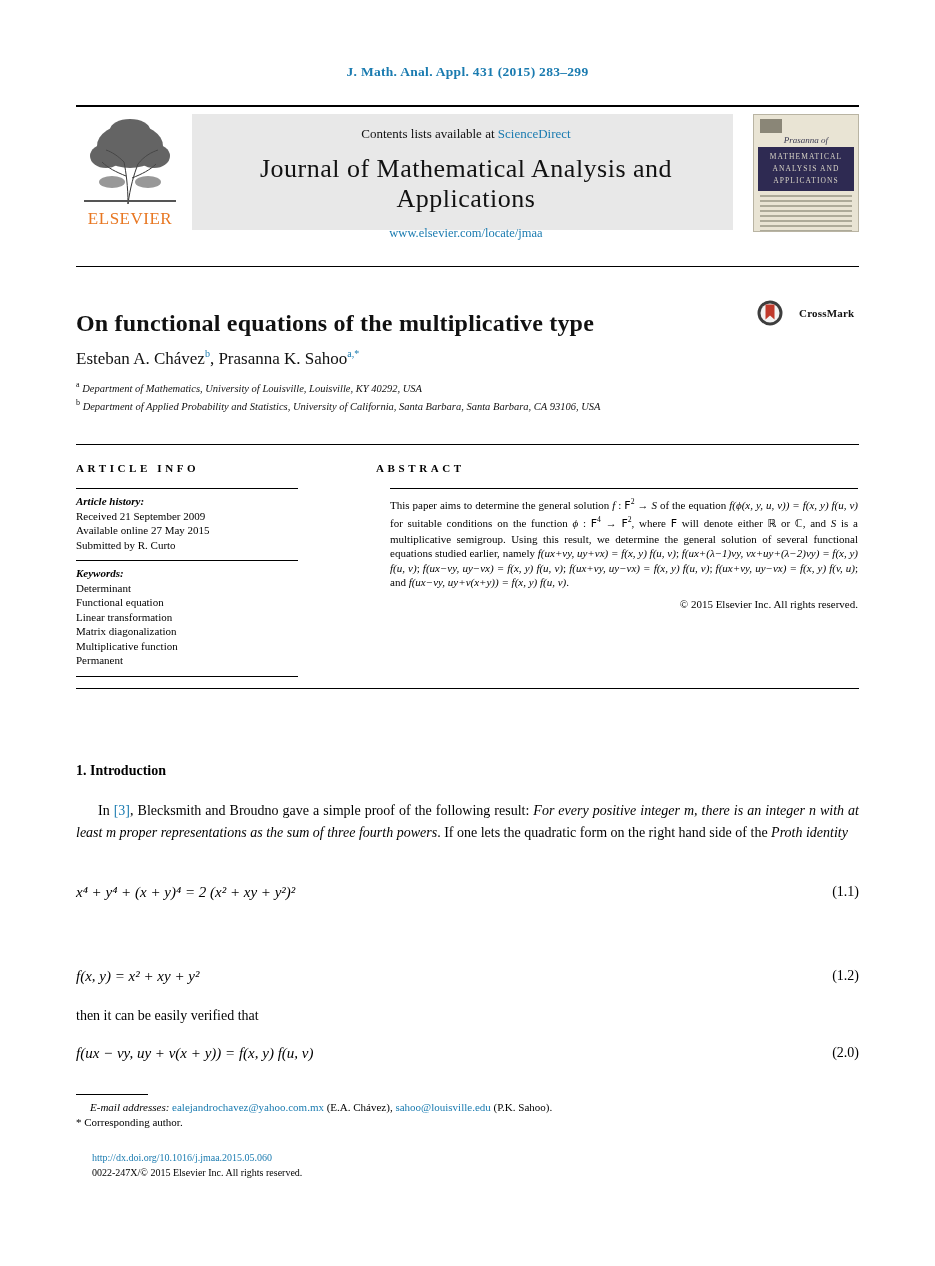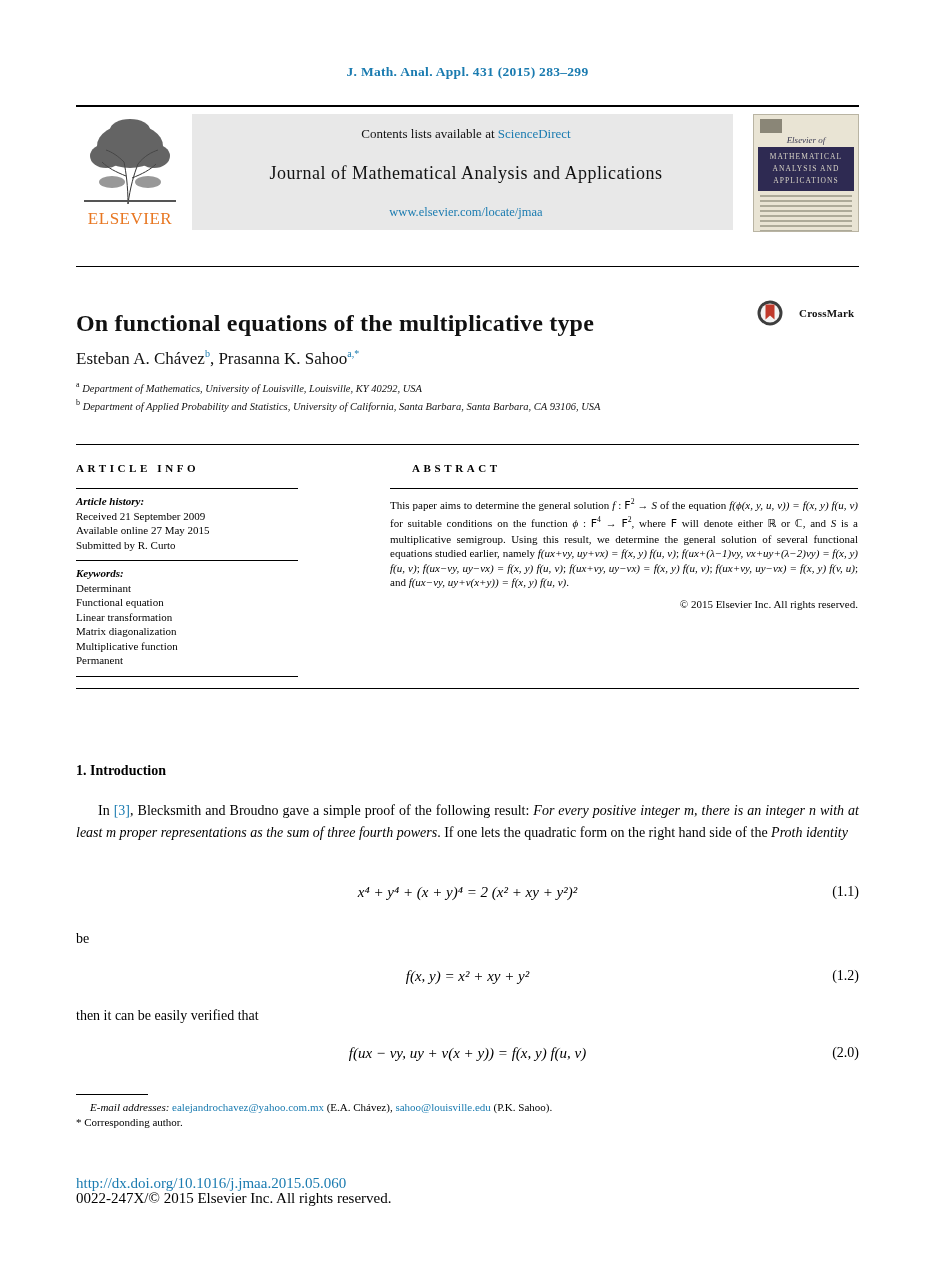--- a/index.html
+++ b/index.html
@@ -82,21 +82,21 @@
     margin-left: 8px;
     margin-right: 20px;
     gap: 12px;
   }
   .contents-line {
     font-size: 13px;
     color: #111;
   }
   .contents-line .sd-link { color:#1a7bb0; }
   .journal-title {
-    font-size: 18px;
+    font-size: 26px;
     letter-spacing: 0.5px;
     color: #111;
     text-align: center;
     font-family: "Liberation Serif", serif;
   }
   .journal-url {
     font-size: 12.5px;
     color: #1a7bb0;
   }
   .cover-thumb {
@@ -179,21 +179,21 @@
   .info-rule-top {
     position: absolute;
     left: 76px; top: 444px; width: 783px;
     border-top: 1px solid #000;
   }
   .colhead-info {
     position: absolute; left: 76px; top: 462px;
     font-size: 11px; font-weight: bold; letter-spacing: 3.6px;
   }
   .colhead-abs {
-    position: absolute; left: 412px; top: 462px;
+    position: absolute; left: 376px; top: 462px;
     font-size: 11px; font-weight: bold; letter-spacing: 3.6px;
   }
   .info-col {
     position: absolute; left: 76px; top: 488px; width: 222px;
   }
   .hrule { border-top: 1.5px solid #000; height: 0; }
   .info-sect { font-size: 11px; line-height: 14.5px; }
   .info-sect .lbl { font-style: italic; font-weight: bold; }
   .info-hist { padding: 5px 0 8px 0; }
   .info-kw { padding: 5px 0 8px 0; }
@@ -232,21 +232,21 @@
     font-size: 14px; line-height: 22px; text-align: justify;
     text-indent: 22px;
   }
   .para1 i { font-style: italic; }
   .ref-link { color: #1a7bb0; }
   .eq-row {
     position: absolute; left: 76px; width: 783px;
     font-size: 15px;
   }
   .eq-inner {
-    display: flex; align-items: baseline; justify-content: center;
+    display: flex; align-items: baseline; justify-content: flex-start;
     position: relative;
   }
   .eq-text { font-style: italic; }
   .eq-num {
     position: absolute; right: 0; font-style: normal; font-size: 14px;
   }
   .plain-line {
     position: absolute; left: 76px; width: 783px; font-size: 14px;
   }
 
@@ -255,22 +255,22 @@
     position: absolute; left: 76px; top: 1094px; width: 72px;
     border-top: 1.5px solid #000;
   }
   .footnote {
     position: absolute; left: 76px; top: 1100px; width: 783px;
     font-size: 11px; line-height: 15px;
   }
   .footnote .em-lbl { font-style: italic; }
   .mail-link { color: #1a7bb0; }
   .doi-block {
-    position: absolute; left: 76px; top: 1150px; width: 783px;
-    font-size: 15px; line-height: 15px; margin-top: 26px;
+    position: absolute; left: 92px; top: 1150px; width: 783px;
+    font-size: 10px; line-height: 15px;
   }
   .doi-link { color: #1a7bb0; }
 </style>
 </head>
 <body>
 
 <div class="page">
 
   <div class="runhead">J. Math. Anal. Appl. 431 (2015) 283–299</div>
 
@@ -307,21 +307,21 @@
       <div class="masthead-center">
         <div class="contents-line">
           <span>Contents lists available at </span><span class="sd-link">ScienceDirect</span>
         </div>
         <div class="journal-title">Journal of Mathematical Analysis and Applications</div>
         <div class="journal-url">www.elsevier.com/locate/jmaa</div>
       </div>
 
       <div class="cover-thumb">
         <div class="cover-topbar"></div>
-        <div class="cover-script">Elsevier of</div>
+        <div class="cover-script">Prasanna of</div>
         <div class="cover-band">
           <div>MATHEMATICAL</div>
           <div>ANALYSIS AND</div>
           <div>APPLICATIONS</div>
         </div>
         <div class="cover-lines">
           <i></i>
             <i></i>
             <i></i>
             <i></i>
@@ -402,21 +402,20 @@
   <div class="para1"><span>In </span><span class="ref-link">[3]</span><span>, Blecksmith and Broudno gave a simple proof of the following result: </span><i>For every positive integer m, there is an integer n with at least m proper representations as the sum of three fourth powers</i><span>. If one lets the quadratic form on the right hand side of the </span><i>Proth identity</i>
   </div>
 
   <div class="eq-row" style="top:884px;">
     <div class="eq-inner">
       <span class="eq-text">x⁴ + y⁴ + (x + y)⁴ = 2 (x² + xy + y²)²</span>
       <span class="eq-num">(1.1)</span>
     </div>
   </div>
 
-  <div class="plain-line" style="top:931px;">be</div>
 
   <div class="eq-row" style="top:968px;">
     <div class="eq-inner">
       <span class="eq-text">f(x, y) = x² + xy + y²</span>
       <span class="eq-num">(1.2)</span>
     </div>
   </div>
 
   <div class="plain-line" style="top:1008px;">then it can be easily verified that</div>
 

